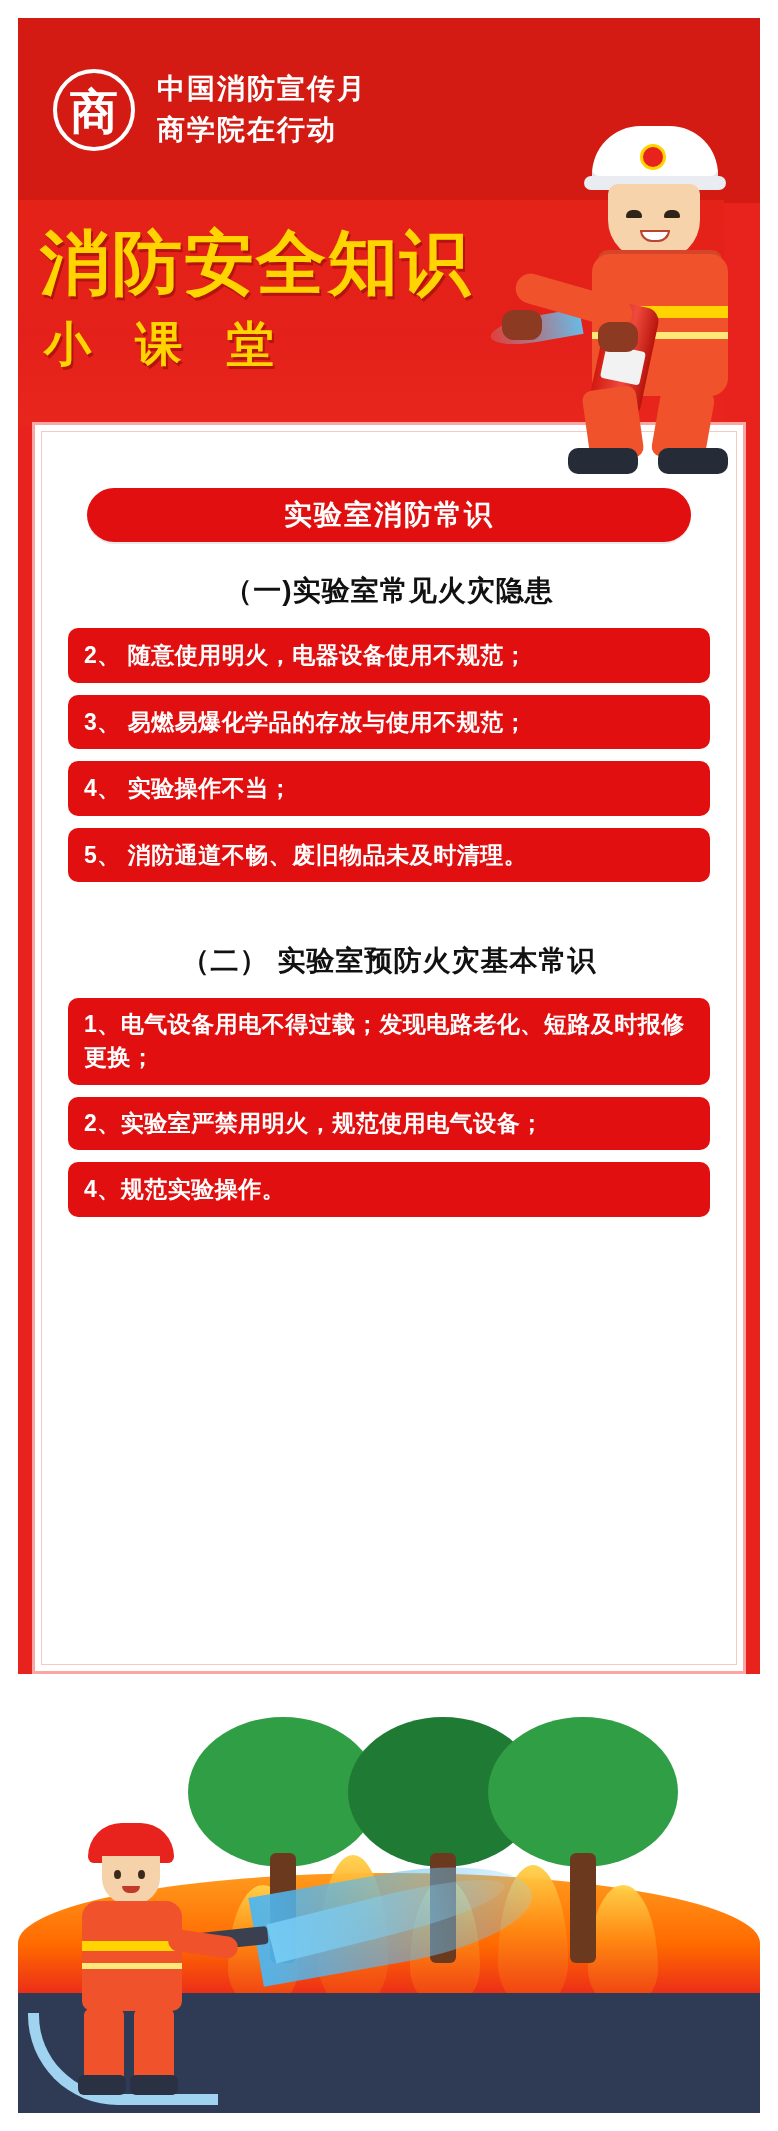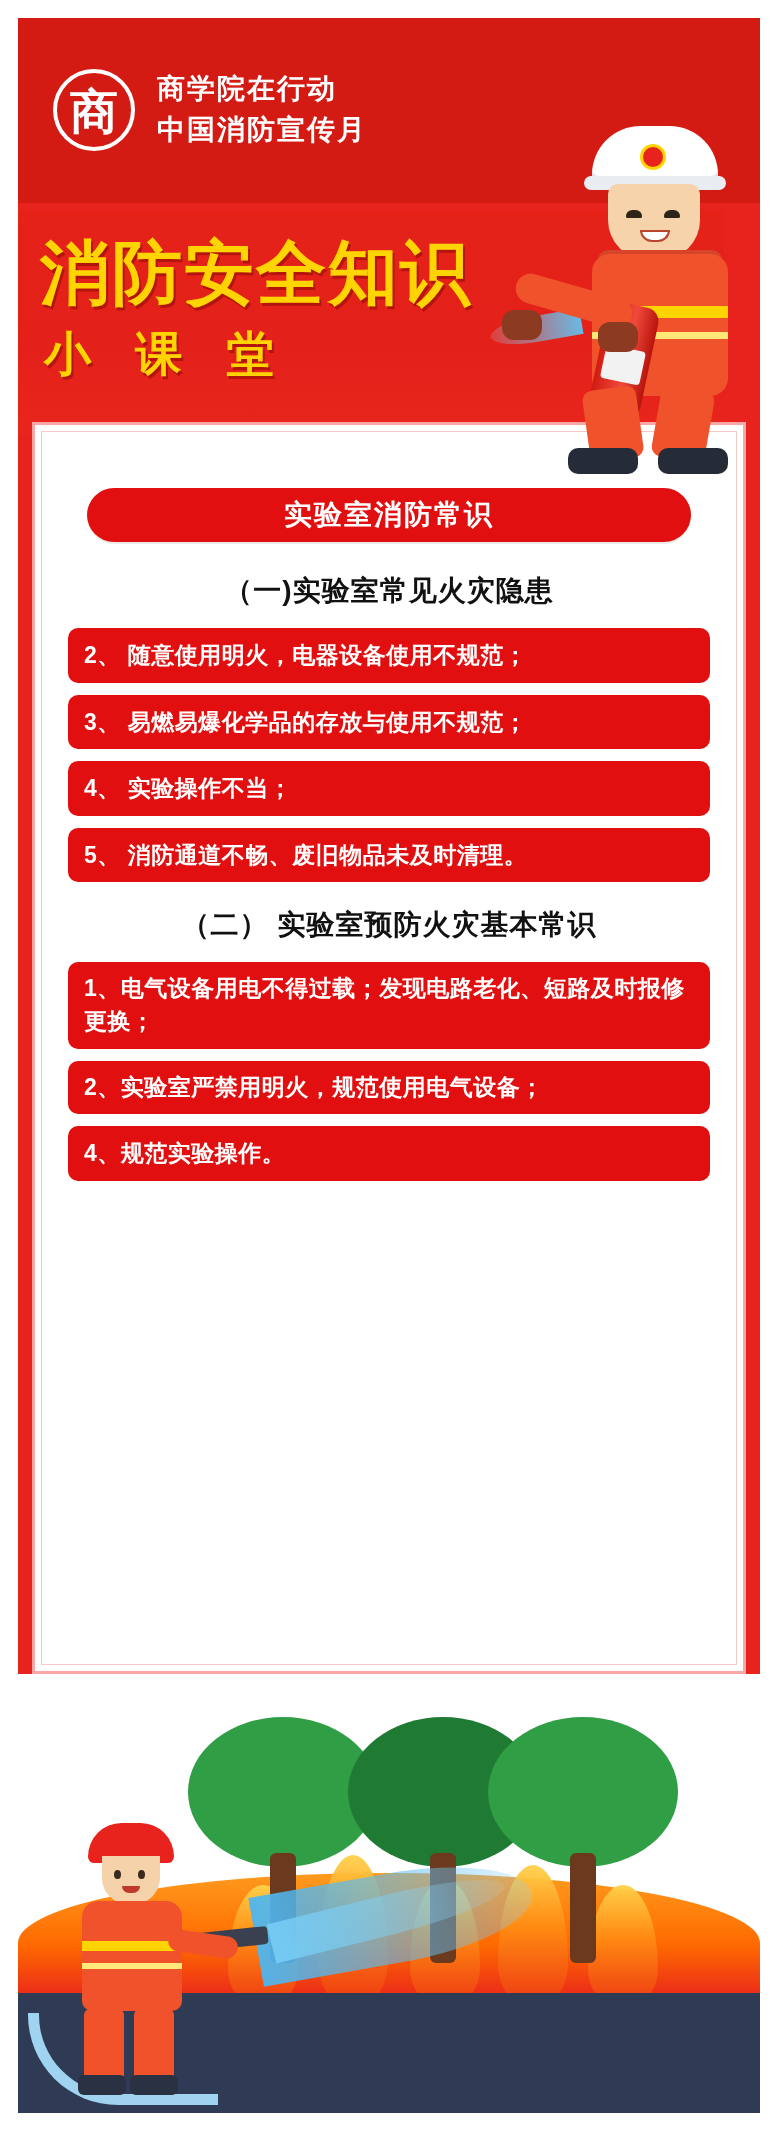--- a/index.html
+++ b/index.html
@@ -63,21 +63,21 @@
     color: #ffffff;
     font-size: 28px;
     font-weight: bold;
     letter-spacing: 2px;
     line-height: 1.45;
   }
 
   
   .title-zone {
     position: absolute;
-    left: 0; top: 192px;
+    left: 0; top: 182px;
     width: 706px; height: 225px;
     background: linear-gradient(180deg, #e52218 0%, #e3211a 60%, #e8261d 100%);
   }
   .main-title {
     position: absolute;
     left: 22px; top: 28px;
     color: #ffd400;
     font-size: 70px;
     font-weight: bold;
     letter-spacing: 2px;
@@ -126,21 +126,21 @@
   }
 
   .section-title {
     text-align: center;
     color: #111111;
     font-size: 28px;
     font-weight: bold;
     letter-spacing: 1px;
     margin: 30px 0 18px 0;
   }
-  .section-title.second { margin-top: 24px; text-align: center; }
+  .section-title.second { margin-top: 60px; text-align: center; }
 
   .bar-list {
     margin: 0 26px;
   }
   .bar {
     background: #e10f0f;
     border-radius: 10px;
     color: #ffffff;
     font-size: 23px;
     font-weight: bold;
@@ -434,22 +434,22 @@
 
 <div class="poster">
   <div class="frame">
 
     <div class="header">
       <div class="logo-wrap">
         <div class="logo-seal">
           <span class="glyph">商</span>
         </div>
         <div class="logo-text">
+          <div>中国消防宣传月</div>
           <div>商学院在行动</div>
-          <div>中国消防宣传月</div>
         </div>
       </div>
     </div>
 
     <div class="title-zone">
       <div class="main-title">消防安全知识</div>
       <div class="sub-title">小 课 堂</div>
     </div>
 
     <div class="hero">

